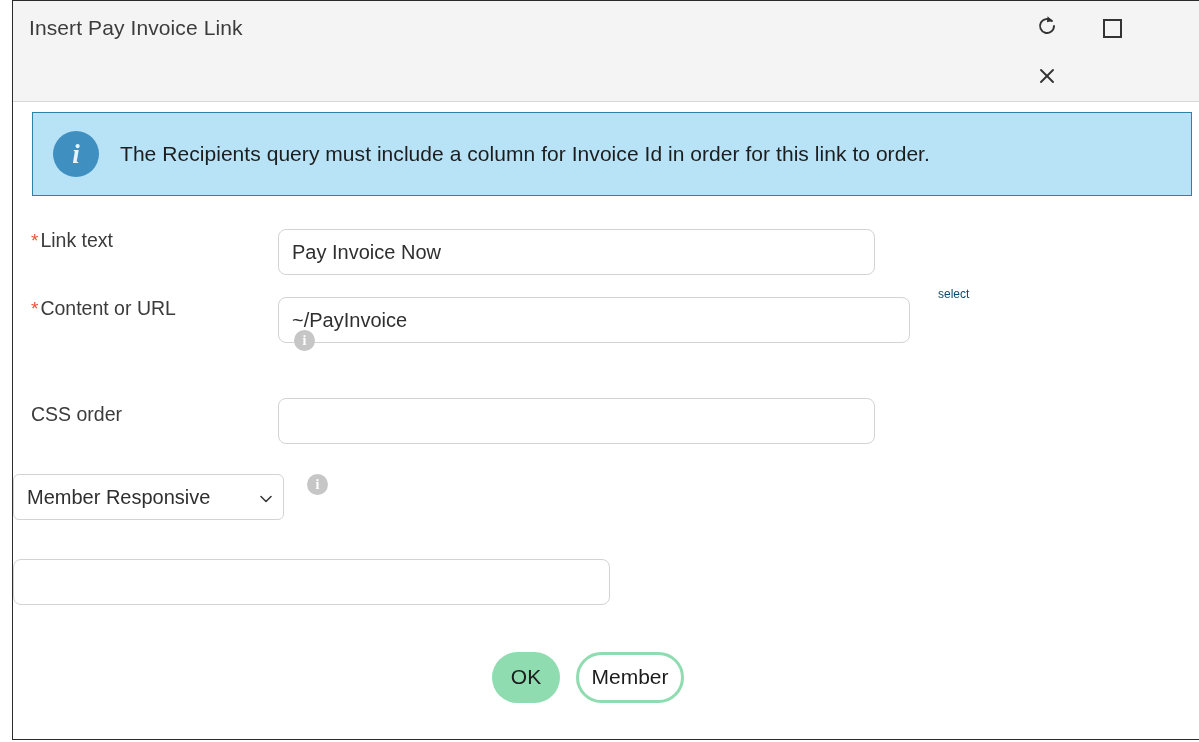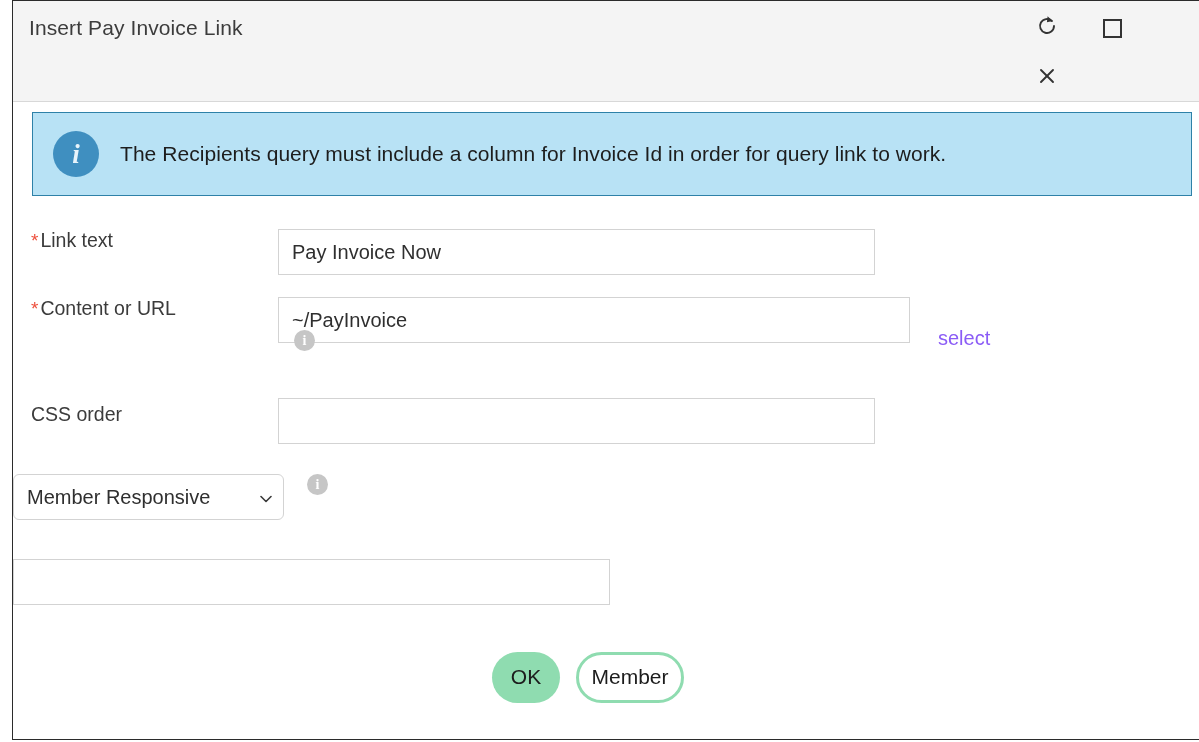--- a/index.html
+++ b/index.html
@@ -131,21 +131,21 @@
   .field-cell {
     flex: 1 1 auto;
     position: relative;
   }
 
   input.txt {
     display: block;
     height: 46px;
     box-sizing: border-box;
     border: 1px solid #d3d3d3;
-    border-radius: 0;
+    border-radius: 8px;
     background: #ffffff;
     font-family: "Liberation Sans", sans-serif;
     font-size: 20px;
     color: #2f2f2f;
     padding: 8px 13px;
     outline: none;
   }
   input.txt::placeholder { color: #b0b0b0; }
 
   .w-link { width: 597px; }
@@ -191,29 +191,28 @@
     align-items: center;
     justify-content: center;
     color: #ffffff;
     font-family: "Liberation Serif", serif;
     font-weight: bold;
     font-size: 14px;
     line-height: 1;
   }
 
   .select-link {
-    color: #8b5cf6;
-    font-size: 20px;
+    color: #0c4a6e;
+    font-size: 12px;
     text-decoration: none;
     cursor: pointer;
     position: absolute;
     left: 660px;
     top: 10px;
     white-space: nowrap;
-    margin-top: 40px;
   }
 
   .url-info {
     position: absolute;
     left: 16px;
     top: 53px;
   }
 
   .site-info {
     position: absolute;
@@ -286,21 +285,21 @@
         <svg width="22" height="22" viewBox="0 0 22 22" stroke="#333333" stroke-width="1.9" stroke-linecap="round">
           <line x1="5" y1="5" x2="17" y2="17"></line>
           <line x1="17" y1="5" x2="5" y2="17"></line>
         </svg>
       </span>
     </div>
   </div>
 
   <div class="banner">
     <div class="banner-icon">i</div>
-    <div class="banner-text">The Recipients query must include a column for Invoice Id in order for query link to work.</div>
+    <div class="banner-text">The Recipients query must include a column for Invoice Id in order for this link to order.</div>
   </div>
 
   <div class="form">
 
     <div class="row" style="height:68px;">
       <div class="label-cell" style="padding-top:18px;">
         <span class="req">*</span><span class="label-txt">Link text</span>
       </div>
       <div class="field-cell" style="padding-top:20px;">
         <input class="txt w-link" type="text" value="Pay Invoice Now" style="">

